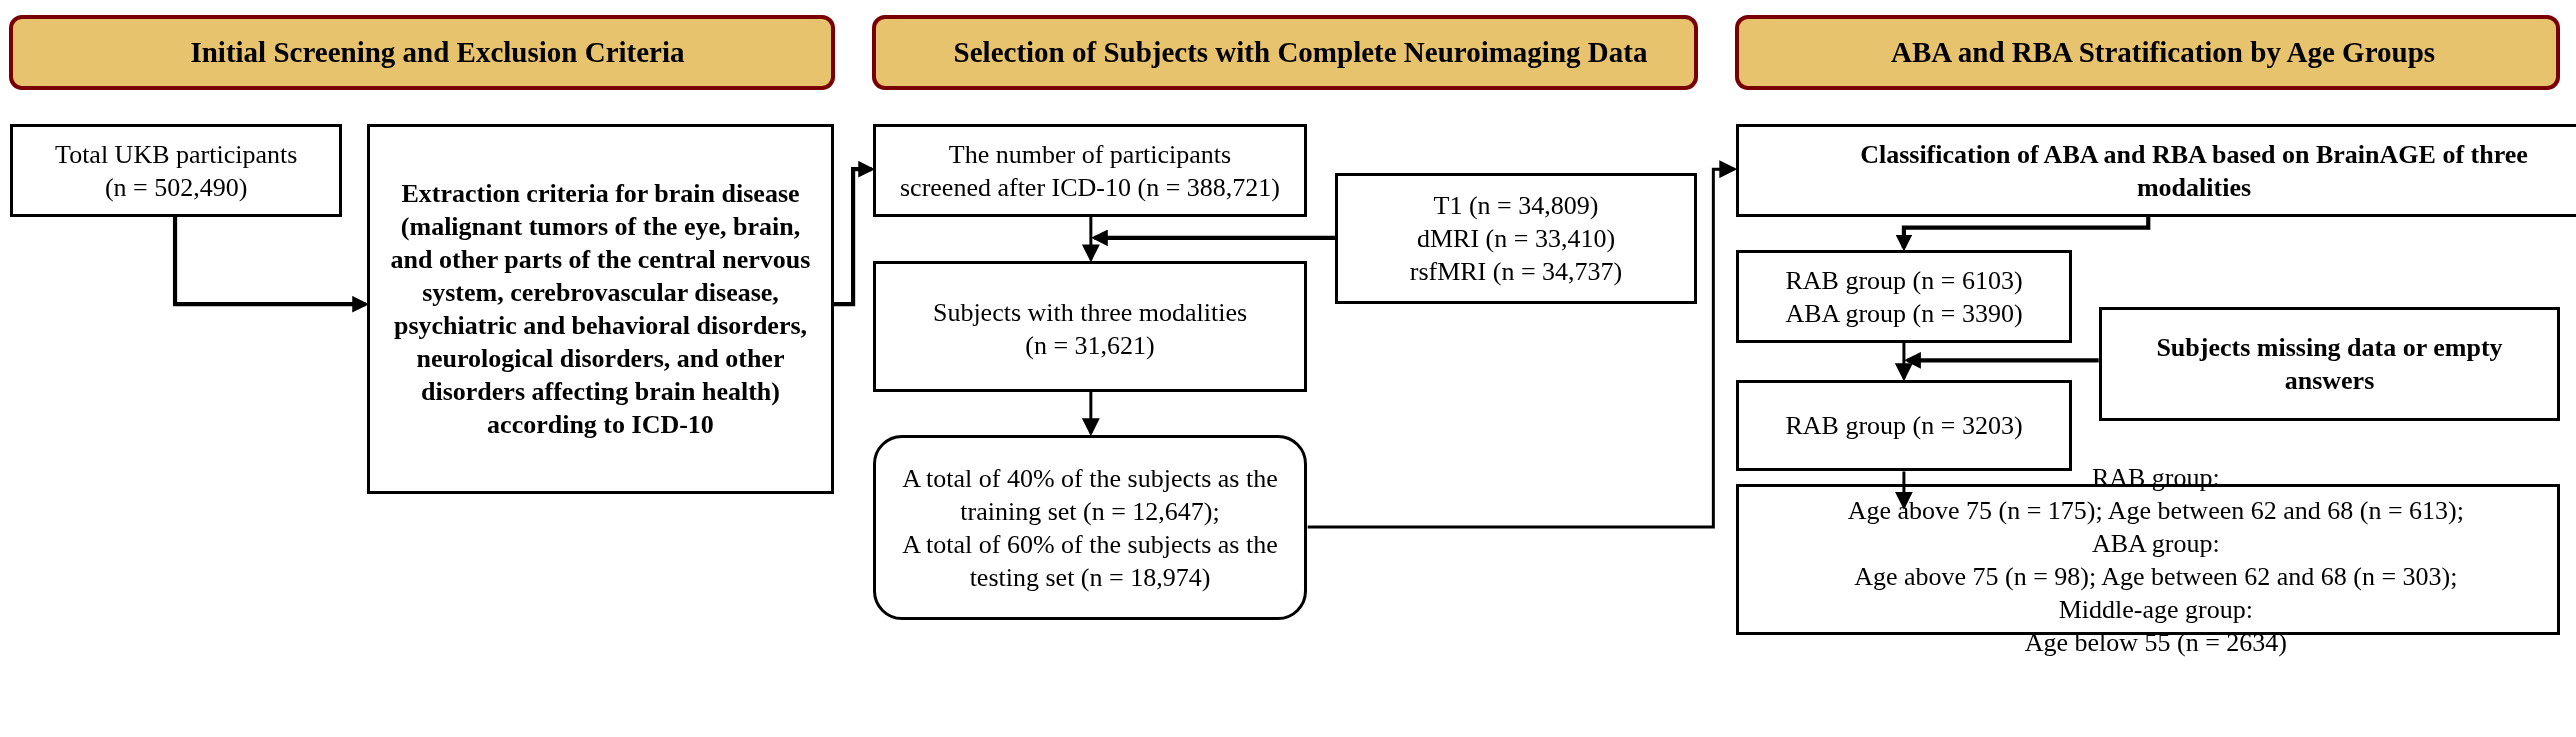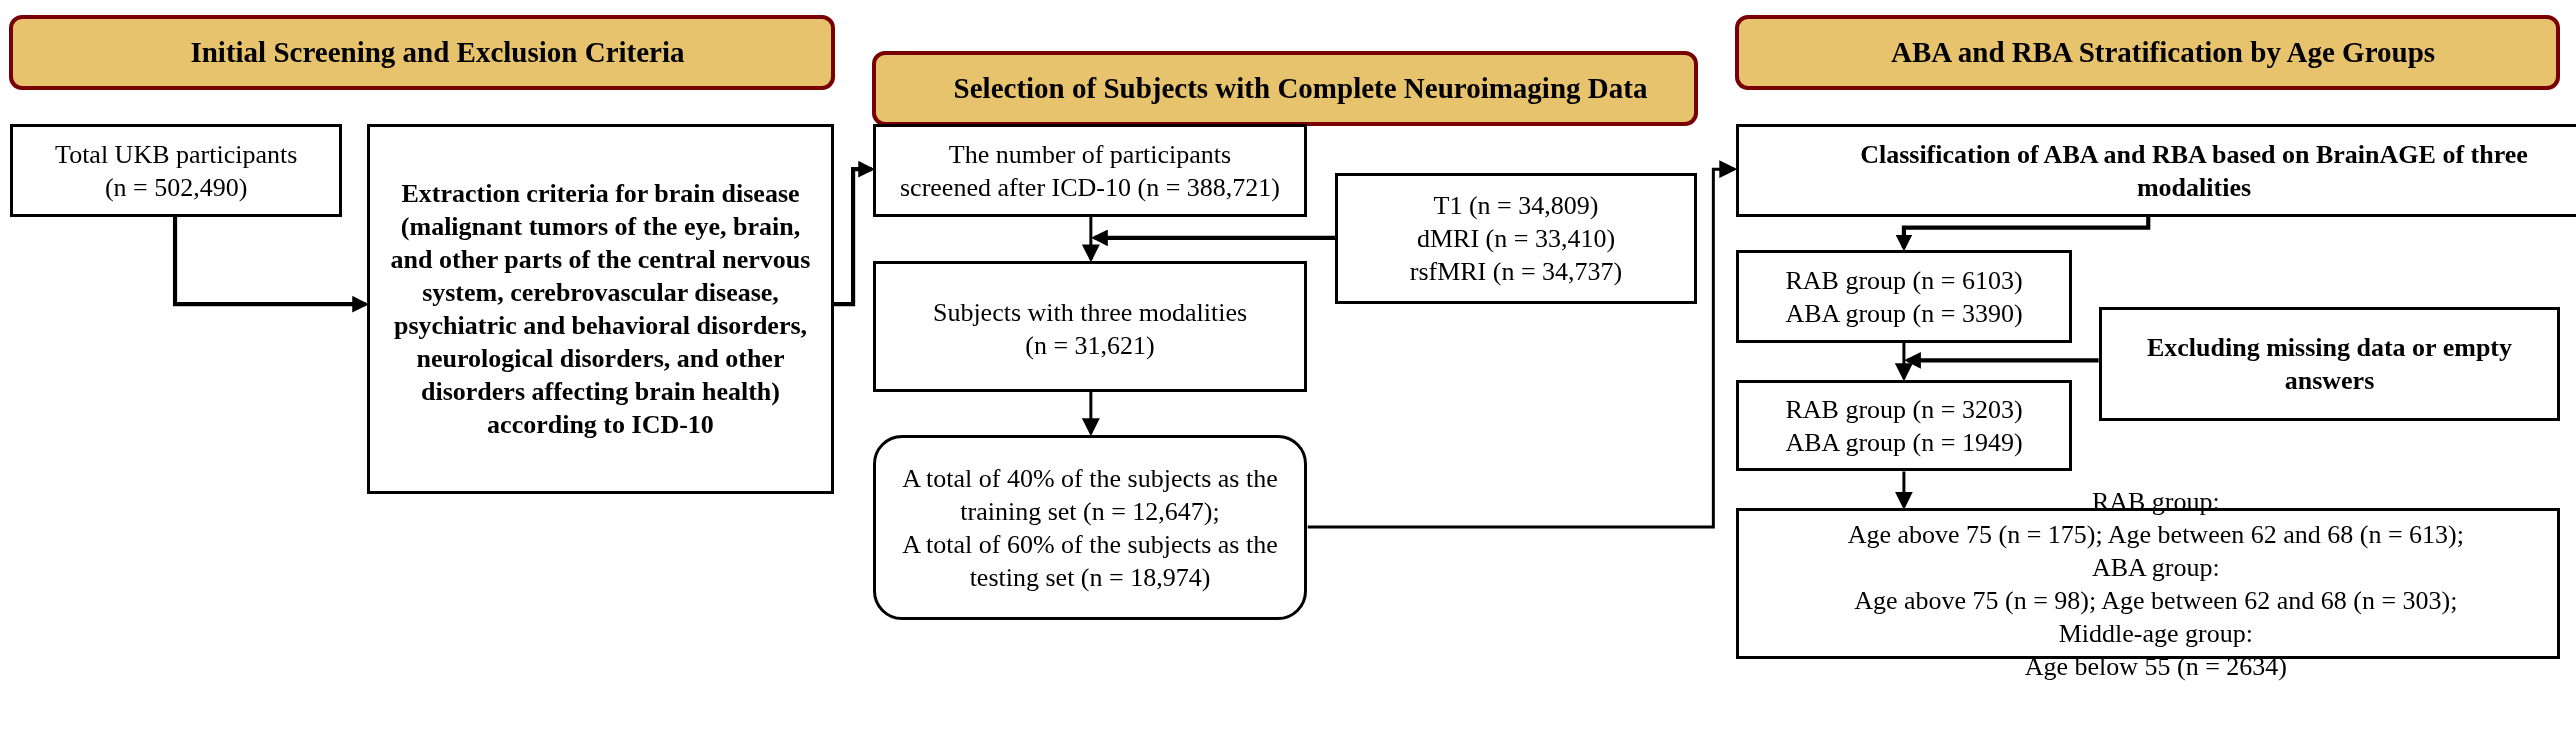--- a/index.html
+++ b/index.html
@@ -14,21 +14,21 @@
            text-align: center; font-size: 26px; line-height: 33px; padding: 0 8.4px; }
     .box.bold { font-weight: bold; }
     .b { font-weight: normal; }
     .line { display: block; }
     svg.connectors { position: absolute; left: 0; top: 0; pointer-events: none; }
   </style>
 </head>
 <body>
 
 <div class="header" style="left:9px; width:826px;">Initial Screening and Exclusion Criteria</div>
-<div class="header" style="left:872px; width:826px;margin-top:36px;">Selection of Subjects with Complete Neuroimaging Data</div>
+<div class="header" style="left:872px; width:826px;">Selection of Subjects with Complete Neuroimaging Data</div>
 <div class="header" style="left:1735px; width:825px;">ABA and RBA Stratification by Age Groups</div>
 
 <div class="box" style="left:10.2px; top:124px; width:332px; height:93px;">
   <span class="line">Total UKB participants</span>
   <span class="line">(n = 502,490)</span>
 </div>
 
 <div class="box bold" style="left:367px; top:124px; width:467px; height:370px; padding:0 18px; line-height:33px;">
   <span>Extraction criteria for brain disease (malignant tumors of the eye, brain, and other parts of the central nervous system, cerebrovascular disease, psychiatric and behavioral disorders, neurological disorders, and other disorders affecting brain health) according to ICD-10</span>
 </div>
@@ -60,30 +60,29 @@
   <span class="line">Classification of ABA and RBA based on BrainAGE of three</span>
   <span class="line">modalities</span>
 </div>
 
 <div class="box" style="left:1736px; top:250px; width:336px; height:93px;">
   <span class="line">RAB group (n = 6103)</span>
   <span class="line">ABA group (n = 3390)</span>
 </div>
 
 <div class="box bold" style="left:2099px; top:307px; width:461px; height:114px;">
-  <span class="line">Excluding missing data or empty</span>
+  <span class="line">Subjects missing data or empty</span>
   <span class="line">answers</span>
 </div>
 
 <div class="box" style="left:1736px; top:380px; width:336px; height:91px;">
   <span class="line">RAB group (n = 3203)</span>
-  <span class="line">ABA group (n = 1949)</span>
 </div>
 
-<div class="box" style="left:1736px; top:508px; width:824px; height:151px; line-height:33px;padding-left:24px;">
+<div class="box" style="left:1736px; top:484px; width:824px; height:151px; line-height:33px;padding-left:24px;">
   <span class="line b">RAB group:</span>
   <span class="line">Age above 75 (n = 175); Age between 62 and 68 (n = 613);</span>
   <span class="line b">ABA group:</span>
   <span class="line">Age above 75 (n = 98); Age between 62 and 68 (n = 303);</span>
   <span class="line b">Middle-age group:</span>
   <span class="line">Age below 55 (n = 2634)</span>
 </div>
 
 <svg class="connectors" width="2576" height="738" viewBox="0 0 4312 1235">
   <defs>

